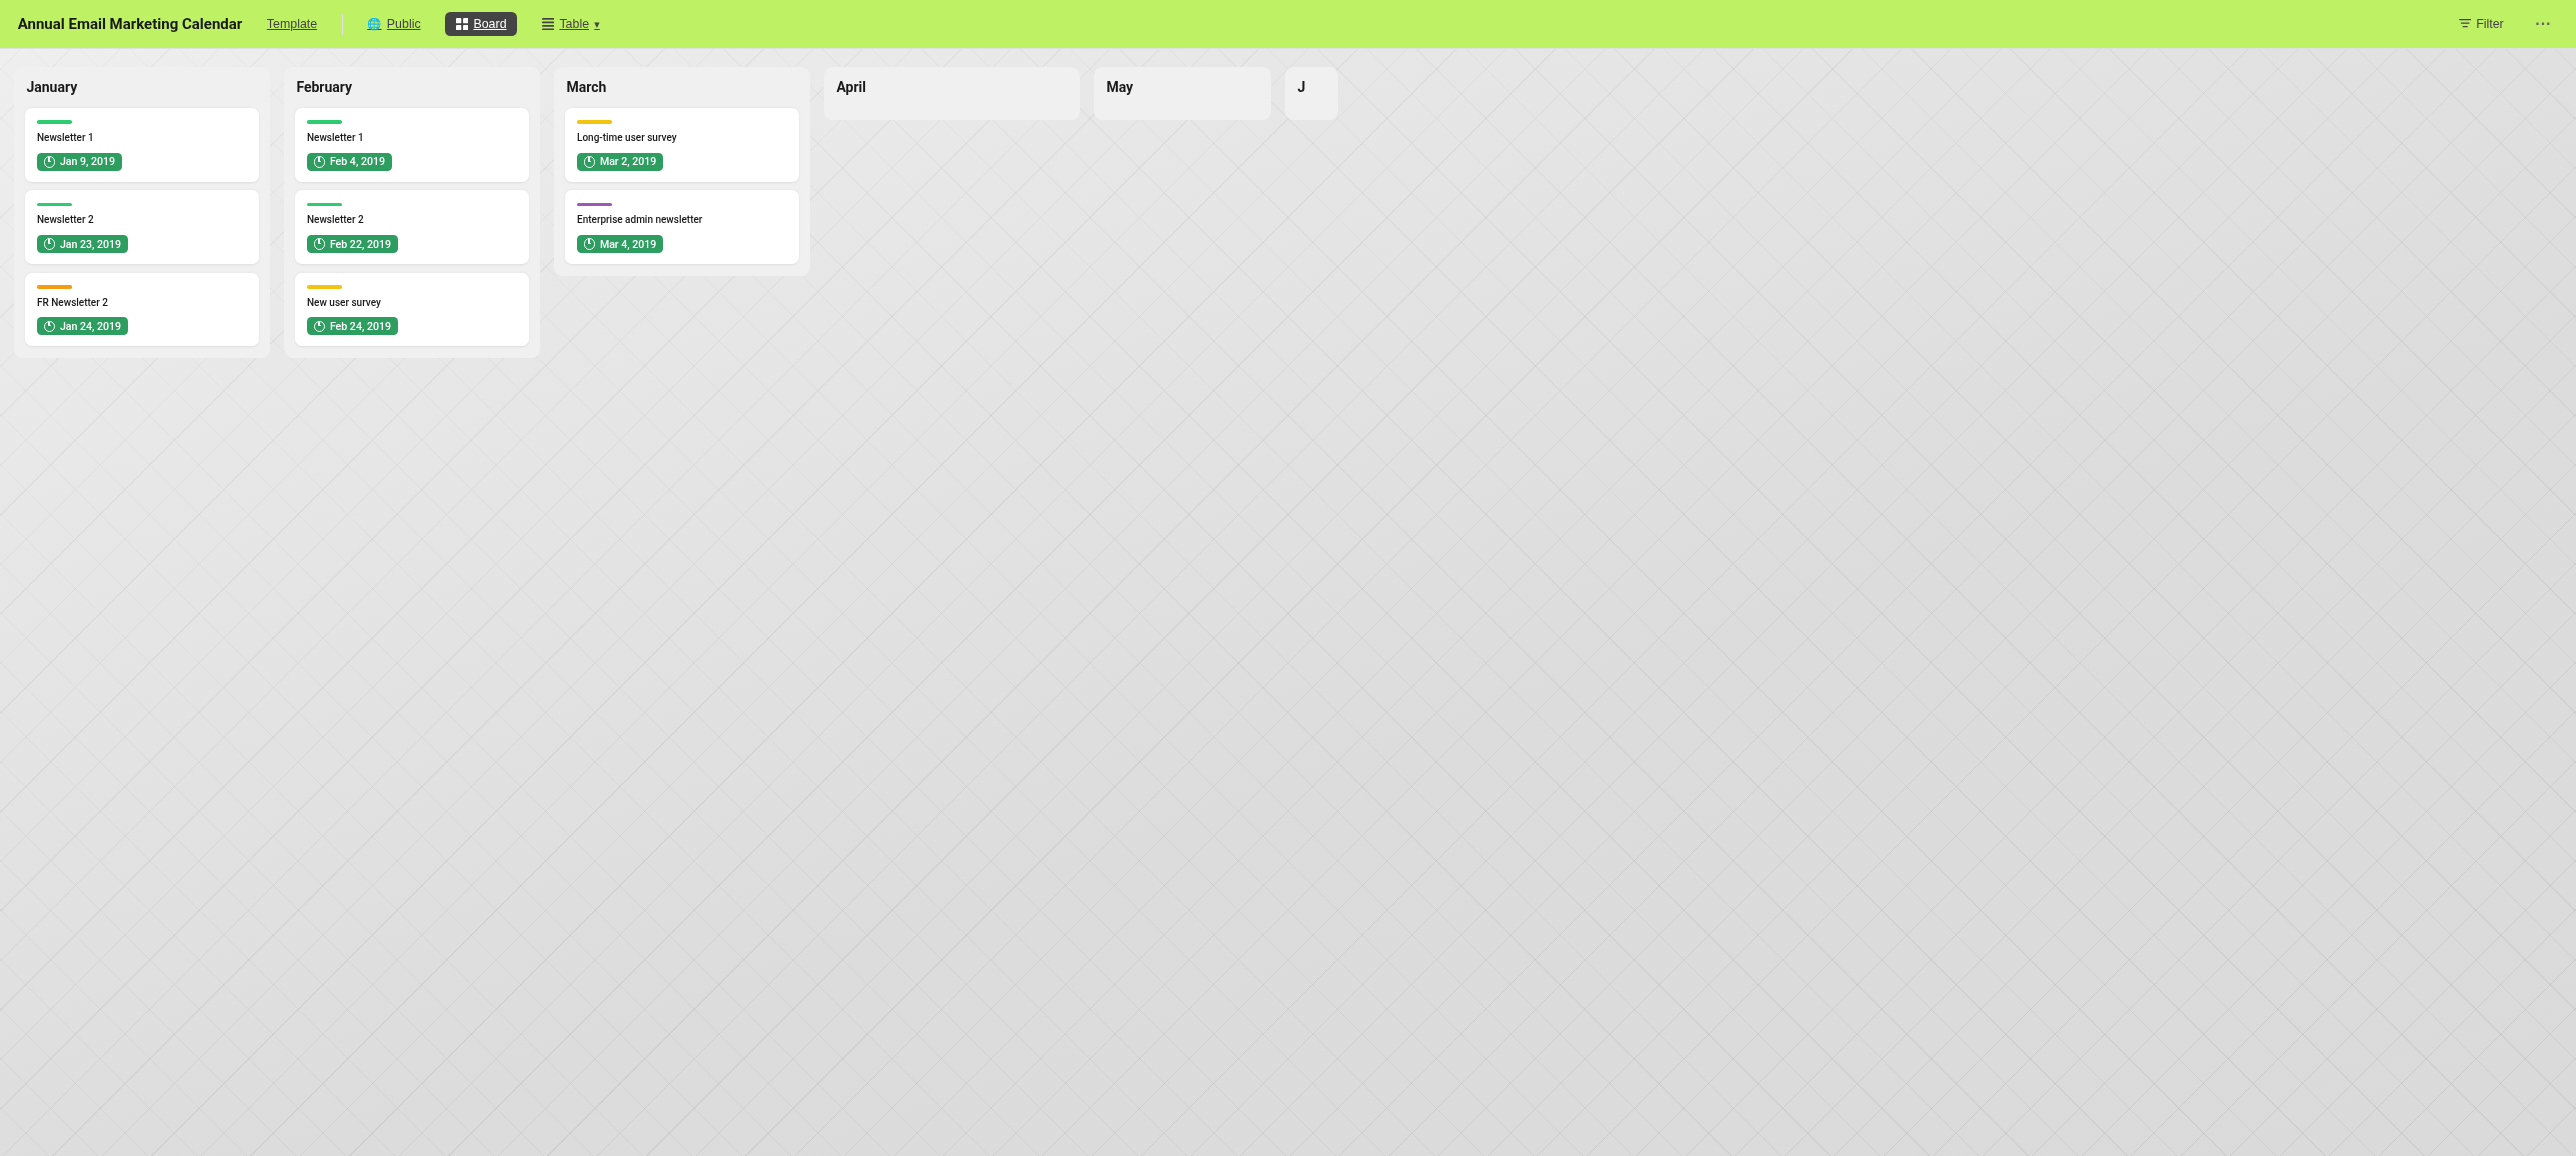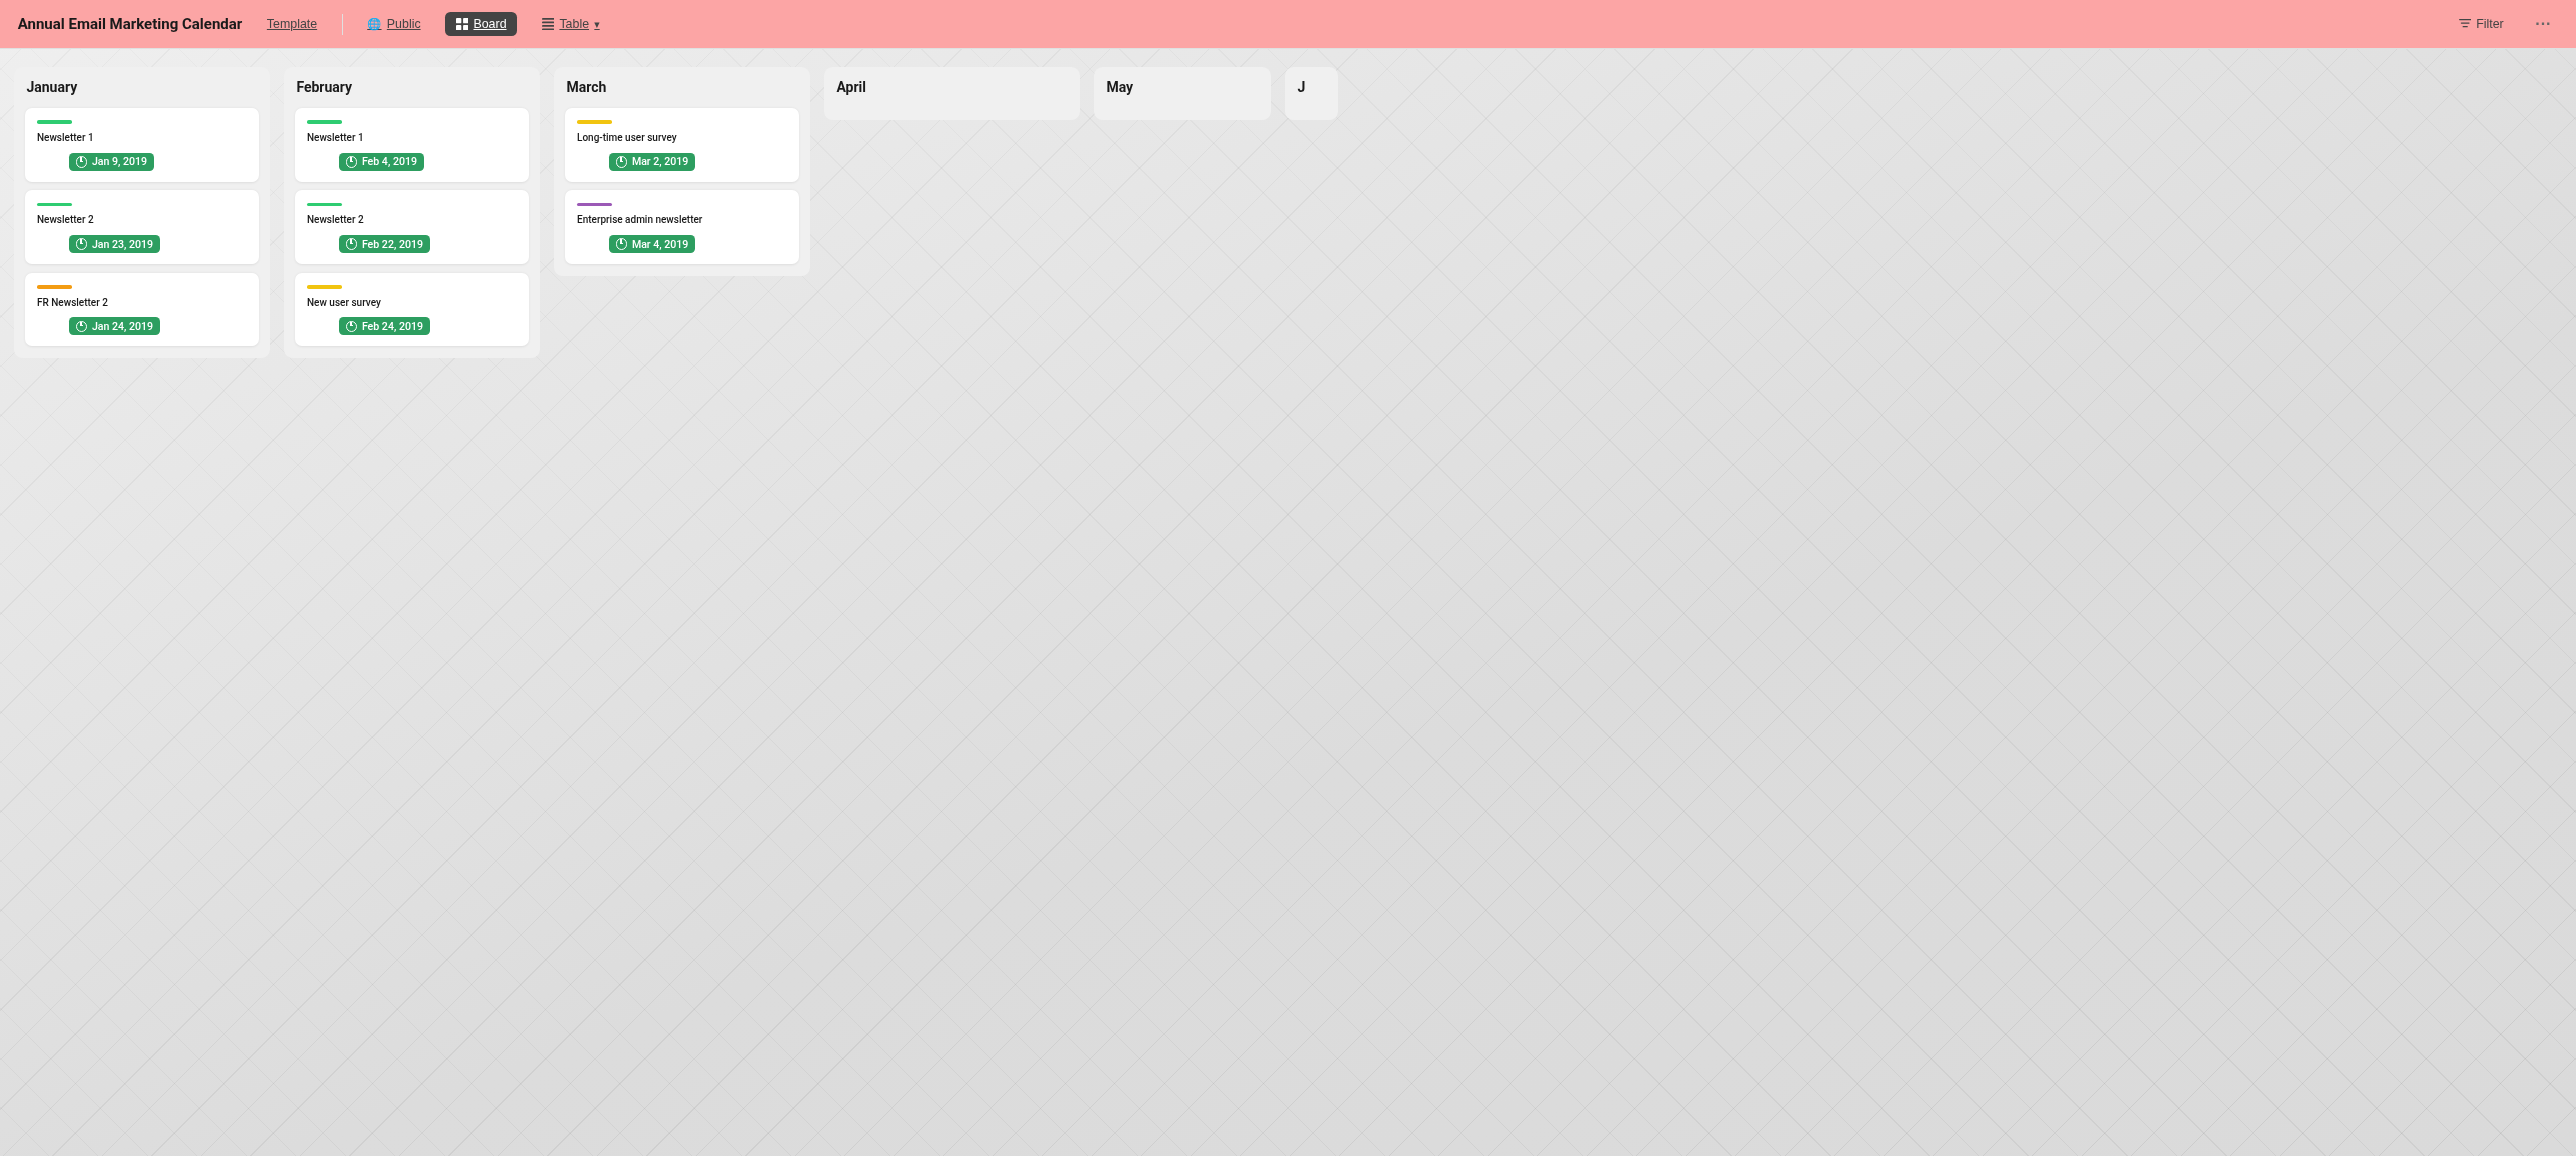--- a/index.html
+++ b/index.html
@@ -47,21 +47,21 @@
     .app {
       position: relative;
       z-index: 2;
       display: flex;
       flex-direction: column;
       height: 100vh;
     }
 
     
     .header {
-      background: #fca5a5;
+      background: #bef264;
       border-bottom: 0.9px solid #e0e0e0;
       padding: 0 17.7px;
       height: 49px;
       display: flex;
       align-items: center;
       gap: 14px;
       flex-shrink: 0;
     }
 
     .app-title {
@@ -187,21 +187,20 @@
     .card-date-badge {
       display: inline-flex;
       align-items: center;
       gap: 4.4px;
       background: #2d9e60;
       color: #fff;
       border-radius: 4.4px;
       padding: 2.6px 7px;
       font-size: 10.6px;
       font-weight: 500;
-      margin-left: 32px;
     }
 
     .clock-icon {
       display: inline-block;
       width: 11.5px;
       height: 11.5px;
       border: 1.8px solid #fff;
       border-radius: 50%;
       position: relative;
       flex-shrink: 0;

